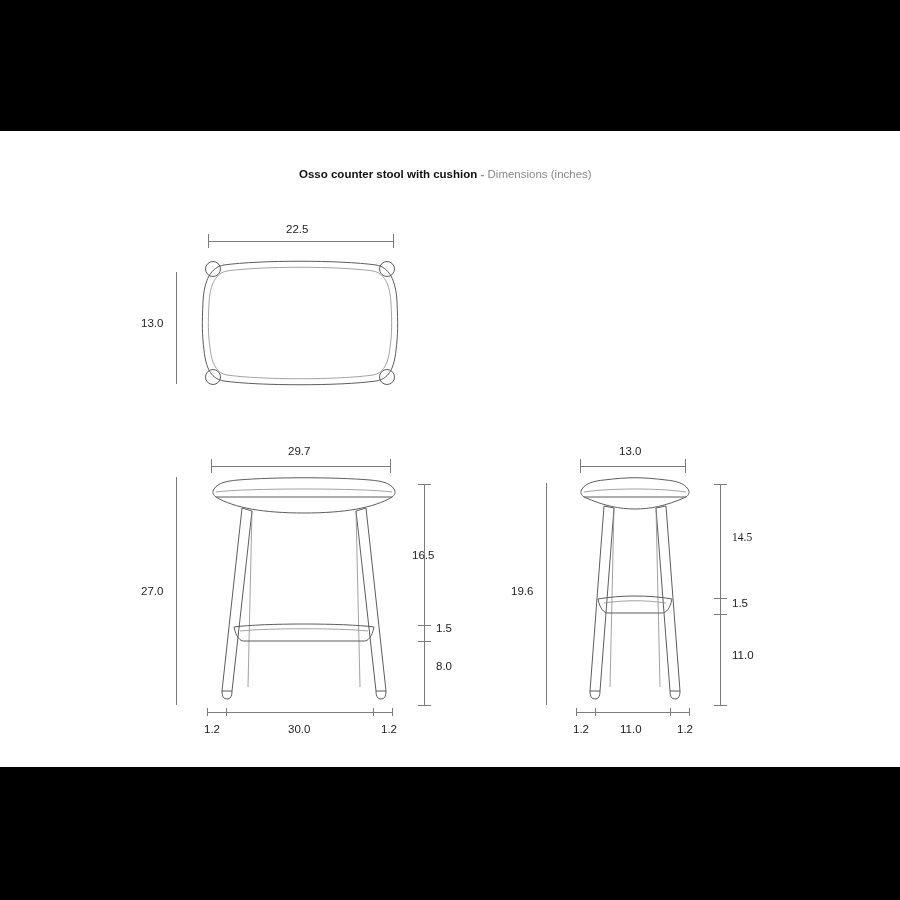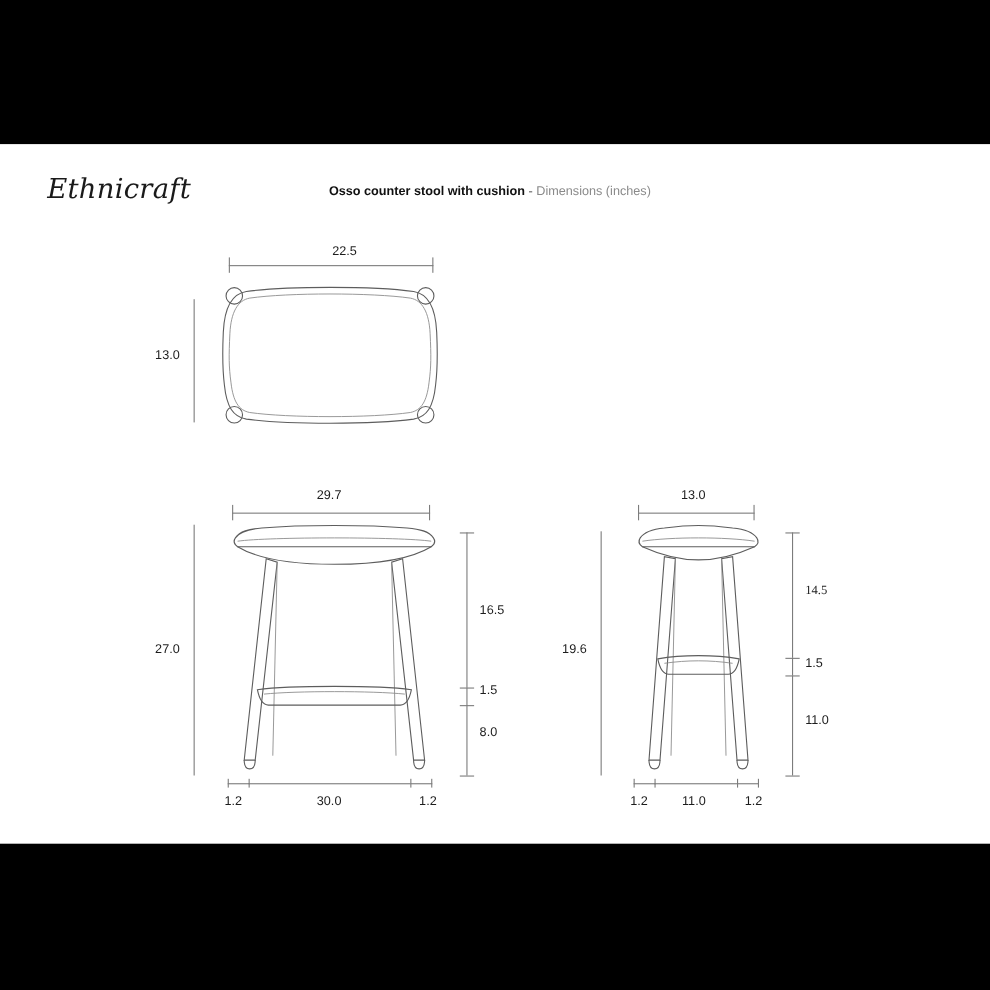--- a/index.html
+++ b/index.html
@@ -91,32 +91,31 @@
   .sh { fill: none; stroke: #5d5d5d; stroke-width: 1; }
   .sh-thin { fill: none; stroke: #8b8b8b; stroke-width: 0.8; }
 </style>
 </head>
 <body>
 
 <div id="stage">
 
   <div id="sheet"></div>
 
-  <div id="brand">Ethnicraft</div>
 
   <div id="title-wrap">
     <span class="t-main">Osso counter stool  with cushion</span>
     <span class="t-dash">-</span>
     <span class="t-sub">Dimensions (inches)</span>
   </div>
 
   <div class="dim-h" style="left:208px; top:241px; width:186px;"></div>
   <div class="tick-v" style="left:208px; top:234px; height:14px;"></div>
   <div class="tick-v" style="left:393px; top:234px; height:14px;"></div>
-  <div class="lbl" style="left:302px; top:224px;">22.5</div>
+  <div class="lbl" style="left:286px; top:224px;">22.5</div>
 
   <div class="dim-v" style="left:176px; top:272px; height:112px;"></div>
   <div class="lbl" style="left:141px; top:318px;">13.0</div>
 
   <div class="view" style="left:200px; top:258px;">
     <svg width="200" height="130" viewBox="0 0 200 130">
 
       <circle class="sh" cx="13" cy="11" r="7.5"></circle>
       <circle class="sh" cx="187" cy="11" r="7.5"></circle>
       <circle class="sh" cx="13" cy="119" r="7.5"></circle>
@@ -131,21 +130,21 @@
   <div class="dim-h" style="left:211px; top:466px; width:180px;"></div>
   <div class="tick-v" style="left:211px; top:459px; height:14px;"></div>
   <div class="tick-v" style="left:390px; top:459px; height:14px;"></div>
   <div class="lbl" style="left:288px; top:446px;">29.7</div>
 
   <div class="dim-v" style="left:176px; top:477px; height:228px;"></div>
   <div class="lbl" style="left:141px; top:586px;text-align:right;">27.0</div>
 
   <div class="dim-v" style="left:424px; top:484px; height:141px;"></div>
   <div class="tick-h" style="left:418px; top:484px; width:13px;"></div>
-  <div class="lbl" style="left:436px; top:550px;">16.5</div>
+  <div class="lbl" style="left:412px; top:550px;">16.5</div>
 
   <div class="dim-v" style="left:424px; top:625px; height:16px;"></div>
   <div class="tick-h" style="left:418px; top:625px; width:13px;"></div>
   <div class="tick-h" style="left:418px; top:641px; width:13px;"></div>
   <div class="lbl" style="left:436px; top:623px;">1.5</div>
 
   <div class="dim-v" style="left:424px; top:641px; height:64px;"></div>
   <div class="tick-h" style="left:418px; top:705px; width:13px;"></div>
   <div class="lbl" style="left:436px; top:661px;">8.0</div>
 

